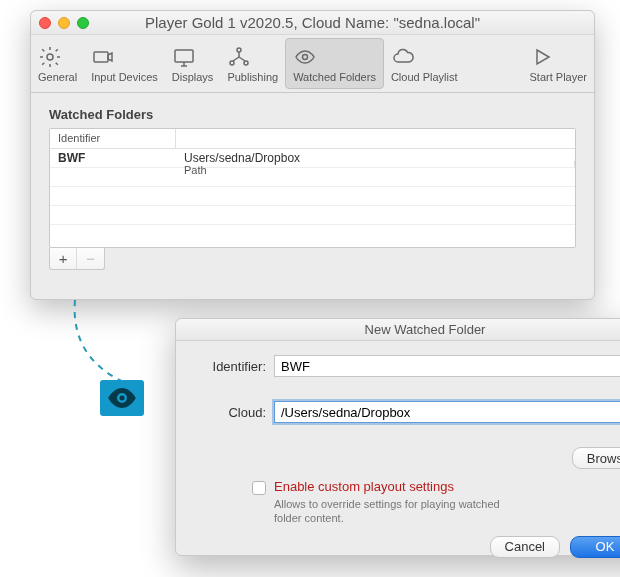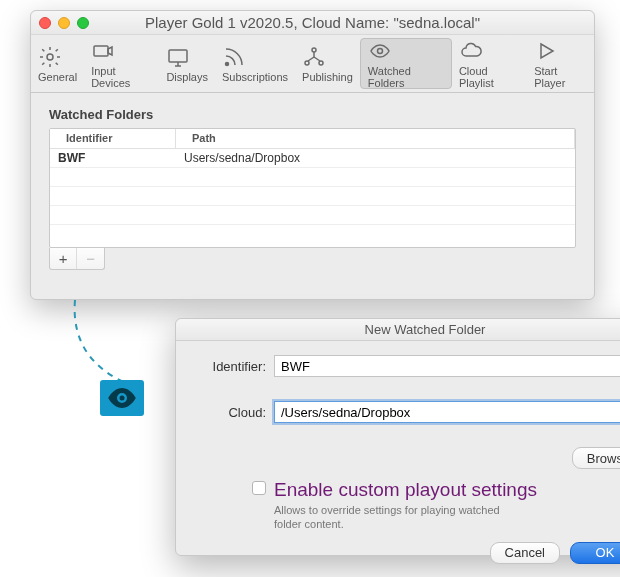--- a/index.html
+++ b/index.html
@@ -18,23 +18,23 @@
 .tb-item { display:flex; flex-direction:column; align-items:flex-start; justify-content:center; padding:4px 7px; font-size:11px; color:#555; cursor:default; gap:2px; }
 .tb-item.active { background:#d8d8d8; border-radius:4px; border:1px solid #c0c0c0; margin:3px 0; }
 .tb-icon { width:24px; height:24px; display:flex; align-items:center; justify-content:center; }
 .tb-icon svg { stroke:#6b6b6b; fill:none; stroke-width:1.5; }
 .tb-spacer { flex:1; }
 
 .content1 { padding:14px 18px; }
 .section-title { font-size:13px; font-weight:600; color:#444; margin-bottom:6px; }
 .table { border:1px solid #c9c9c9; background:#fff; border-radius:2px; height:120px; }
 .thead { display:flex; background:#fff; border-bottom:1px solid #e0e0e0; font-size:11px; color:#555; height:20px; }
-.th { padding:3px 16px; border-right:1px solid #e0e0e0;font-weight:bold; }
+.th { padding:3px 8px; border-right:1px solid #e0e0e0; }
 .th.c1 { width:126px; }
-.th.c2 { flex:1; }
+.th.c2 { flex:1;margin-top:32px; }
 .trow { display:flex; height:19px; font-size:12px; border-bottom:1px solid #eee; }
 .td { padding:2px 8px; }
 .td.c1 { width:126px; font-weight:bold; }
 .td.c2 { flex:1; }
 .trow.empty .td { color:transparent; }
 .tfoot { display:flex; height:22px; background:linear-gradient(#fdfdfd,#f3f3f3); border:1px solid #c9c9c9; border-top:none; border-radius:0 0 3px 3px; margin-top:0; width: 56px;}
 .tfbtn { width:28px; display:flex; align-items:center; justify-content:center; font-size:15px; color:#555; border-right:1px solid #ddd; cursor:default; }
 
 .connector { position:absolute; left:70px; top:300px; width:110px; height:100px; pointer-events:none; }
 .eye-badge { position:absolute; left:100px; top:380px; width:44px; height:36px; background:#1497c9; border-radius:3px; display:flex; align-items:center; justify-content:center; }
@@ -47,21 +47,21 @@
 .frow { display:flex; align-items:center; margin-bottom:24px; }
 .flabel { width:80px; text-align:right; padding-right:8px; font-size:13px; color:#333; }
 .finput { flex:1; height:22px; border:1px solid #c4c4c4; background:#fff; padding:0 6px; font-size:13px; border-radius:0; }
 .finput.focus { border:1px solid #5f9cde; box-shadow:0 0 0 2px rgba(95,156,222,0.5); }
 .browse-row { display:flex; justify-content:flex-end; margin-bottom:10px; }
 .mac-btn { height:22px; padding:0 14px; background:linear-gradient(#fefefe,#f0f0f0); border:1px solid #c4c4c4; border-radius:9px; font-size:13px; color:#333; cursor:default; display:inline-flex; align-items:center; }
 .mac-btn.primary { background:linear-gradient(#5aa1f2,#1d73e6); color:#fff; border:1px solid #1a65cc; }
 
 .checkbox-row { display:flex; align-items:flex-start; gap:8px; margin-left:58px; margin-top:4px; }
 .cbox { width:14px; height:14px; border:1px solid #b5b5b5; border-radius:3px; background:#fff; margin-top:2px; }
-.cbox-label { font-size:19px; color:#701a75; }
+.cbox-label { font-size:13px; color:#b91c1c; }
 .cbox-sub { font-size:11px; color:#777; margin-left:80px; margin-top:2px; line-height:1.3; max-width:250px; }
 
 .dialog-actions { display:flex; justify-content:flex-end; gap:10px; padding:10px 16px 0 16px; border-top:none; }
 </style>
 </head>
 <body>
 
 <div class="window1">
   <div class="titlebar">
     <div class="traffic">
@@ -93,29 +93,20 @@
       <span>Input Devices</span>
     </div>
     <div class="tb-item">
       <span class="tb-icon">
           <svg viewBox="0 0 24 24" width="24" height="24">
             <rect x="3" y="5" width="18" height="12" rx="1"></rect>
             <path d="M9 21h6M12 17v4"></path>
           </svg>
         </span>
       <span>Displays</span>
-    </div>
-    <div class="tb-item">
-      <span class="tb-icon">
-          <svg viewBox="0 0 24 24" width="24" height="24">
-            <path d="M4 11a9 9 0 019 9M4 4a16 16 0 0116 16"></path>
-            <circle cx="5" cy="19" r="1.5" fill="#6b6b6b"></circle>
-          </svg>
-        </span>
-      <span>Subscriptions</span>
     </div>
     <div class="tb-item">
       <span class="tb-icon">
           <svg viewBox="0 0 24 24" width="24" height="24">
             <circle cx="12" cy="5" r="2"></circle>
             <circle cx="5" cy="18" r="2"></circle>
             <circle cx="19" cy="18" r="2"></circle>
             <path d="M12 7v5M12 12l-6 4M12 12l6 4"></path>
           </svg>
         </span>

